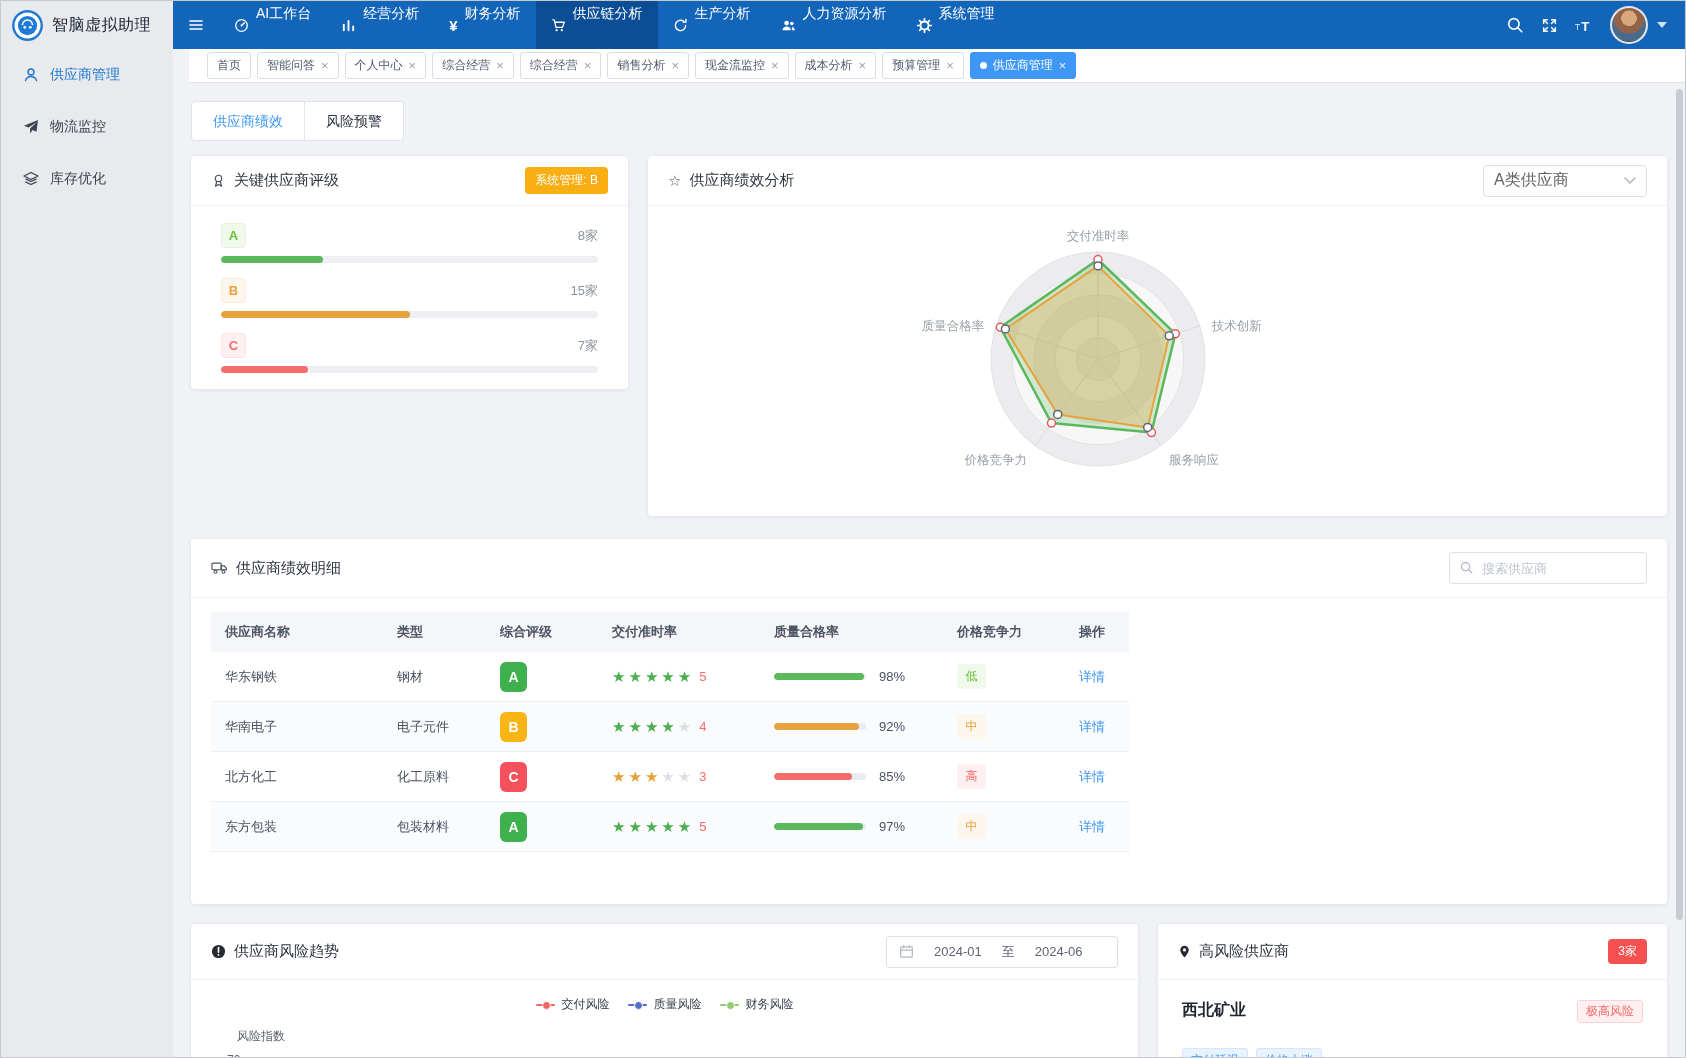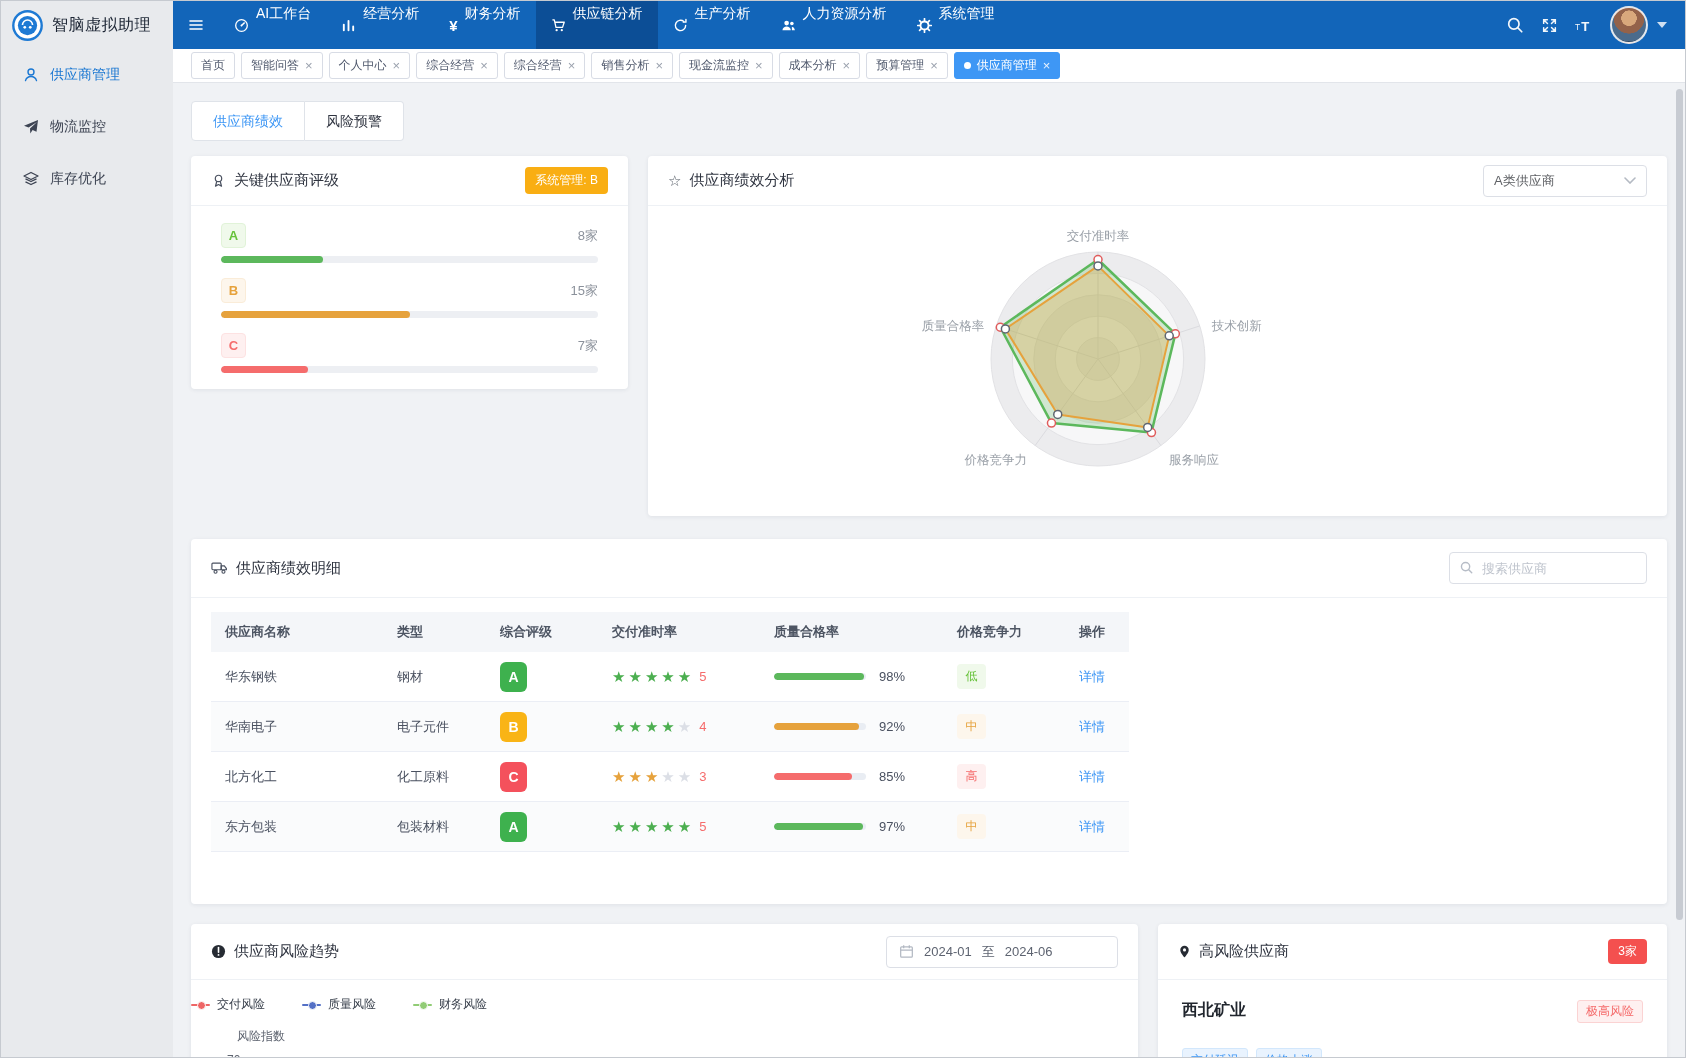--- a/index.html
+++ b/index.html
@@ -17,21 +17,21 @@
   .nav-item{display:flex;gap:7px;padding:4px 15px;font-size:14px;cursor:pointer;white-space:nowrap}
   .nav-item.active{background:#0c4e96}
   .nav-ic{display:flex;align-items:center}
   .nav-ic.yen{font-weight:bold;font-size:15px}
   .hright{display:flex;align-items:center;gap:17px;padding:0 18px 0 8px;color:#fff}
   .hic{display:flex;align-items:center;cursor:pointer;opacity:.95}
   .avatar{width:34px;height:34px;border-radius:50%;border:2px solid rgba(255,255,255,.85);
     background:radial-gradient(circle at 50% 30%,#d8a87c 0 26%,#93624a 27% 52%,#4a6b8c 53% 78%,#2e4a66 79%);cursor:pointer}
   .caret{display:flex;align-items:center;margin-left:-8px;cursor:pointer}
   
-  .tabbar{position:absolute;top:48px;left:172px;right:0;height:34px;background:#fff;border-bottom:1px solid #e2e5ea;
+  .tabbar{position:absolute;top:48px;left:188px;right:0;height:34px;background:#fff;border-bottom:1px solid #e2e5ea;
     display:flex;align-items:center;gap:6px;padding-left:18px;box-sizing:border-box;z-index:4}
   .wtab{height:25px;border:1px solid #d8dce5;background:#fff;color:#515a6e;font-size:12px;padding:0 9px;border-radius:3px;
     display:flex;align-items:center;gap:6px;cursor:pointer;white-space:nowrap}
   .wtab .x{color:#9aa1ad;font-size:13px;line-height:1;cursor:pointer}
   .wtab.active{background:#3e97f5;border-color:#3e97f5;color:#fff}
   .wtab.active .x{color:#eaf3ff}
   .wtab .dot{width:7px;height:7px;border-radius:50%;background:#fff;display:inline-block}
   
   .sidebar{position:absolute;top:48px;left:0;width:172px;bottom:0;background:#e8eaed;z-index:3}
   .side-item{display:flex;align-items:center;gap:11px;padding:0 0 0 22px;height:52px;font-size:14px;color:#3d4453;cursor:pointer}
@@ -58,21 +58,21 @@
   .rt-row{margin-bottom:15px}
   .rt-top{display:flex;align-items:center;justify-content:space-between}
   .rt-badge{width:23px;height:23px;border-radius:4px;display:flex;align-items:center;justify-content:center;font-size:13px;font-weight:bold;border:1px solid transparent}
   .rt-count{font-size:13px;color:#8b919b}
   .rt-track{margin-top:8px;height:7px;border-radius:4px;background:#edeff3;overflow:hidden}
   .rt-fill{height:100%;border-radius:4px}
   
   .card2{flex:1;height:360px;position:relative}
   .card2 .chead{height:49px}
   .select{width:142px;height:30px;border:1px solid #dcdfe6;border-radius:4px;display:flex;align-items:center;justify-content:space-between;
-    padding:0 10px;font-size:13px;color:#606266;cursor:pointer;background:#fff}
+    padding:0 10px;font-size:16px;color:#606266;cursor:pointer;background:#fff}
   .c2body{position:relative;height:309px}
   .c2body svg{position:absolute;left:0;top:0}
   
   .card3{margin:23px 18px 0 18px;height:365px}
   .card3 .chead{height:58px}
   .search-box{position:relative;width:198px;height:32px}
   .search-box input{width:100%;height:100%;box-sizing:border-box;border:1px solid #dcdfe6;border-radius:4px;padding:0 10px 0 32px;
     font-size:13px;color:#333;outline:none;font-family:inherit}
   .search-box input::placeholder{color:#bfc4cd}
   .search-box .sic{position:absolute;left:10px;top:8px;color:#b6bcc6}
@@ -86,24 +86,24 @@
   .starline{display:flex;align-items:center;gap:3px}
   .star{font-size:15px;line-height:1}
   .star-num{font-size:13px;color:#f56c6c;margin-left:4px}
   .pbar{width:92px;height:7px;border-radius:4px;background:#e9edf3;overflow:hidden;margin-right:9px}
   .pfill{height:100%;border-radius:4px}
   .ptag{min-width:15px;padding:4px 7px;border-radius:4px;font-size:12px;text-align:center}
   .dlink{color:#3e97f5;font-size:13px;cursor:pointer;text-decoration:none}
   
   .card4{width:947px;min-width:947px;height:300px}
   .card4 .chead{height:55px}
-  .daterange{width:232px;height:32px;border:1px solid #dcdfe6;border-radius:4px;display:flex;align-items:center;gap:10px;
+  .daterange{width:232px;height:32px;border:1px solid #dcdfe6;border-radius:4px;display:flex;align-items:center;gap:20px;
     padding:0 12px;font-size:13px;color:#5d6370;box-sizing:border-box;cursor:pointer;background:#fff}
   .daterange .sep{color:#5d6370}
-  .legend{display:flex;justify-content:flex-start;gap:37px;margin-top:16px}
+  .legend{display:flex;justify-content:center;gap:18px;margin-top:16px}
   .lg-item{display:flex;align-items:center;gap:7px;font-size:12px;color:#39404c}
   .lg-mark{position:relative;width:19px;height:2px;border-radius:2px}
   .lg-mark i{position:absolute;left:6px;top:-2.5px;width:7px;height:7px;border-radius:50%;display:block;border:1.5px solid #fff;box-sizing:content-box}
   .ylab{margin:15px 0 8px 46px;font-size:12px;color:#5e6470}
   .ytick{margin:7px 0 0 36px;font-size:12px;color:#5e6470;display:flex;align-items:center;gap:5px}
   .card5{flex:1;height:300px}
   .card5 .chead{height:55px}
   .badge-red{background:#f4504f;color:#fff;font-size:12px;padding:4px 10px;border-radius:4px}
   .hr-item{padding:20px 24px 0 24px}
   .hr-top{display:flex;align-items:flex-start;justify-content:space-between}

